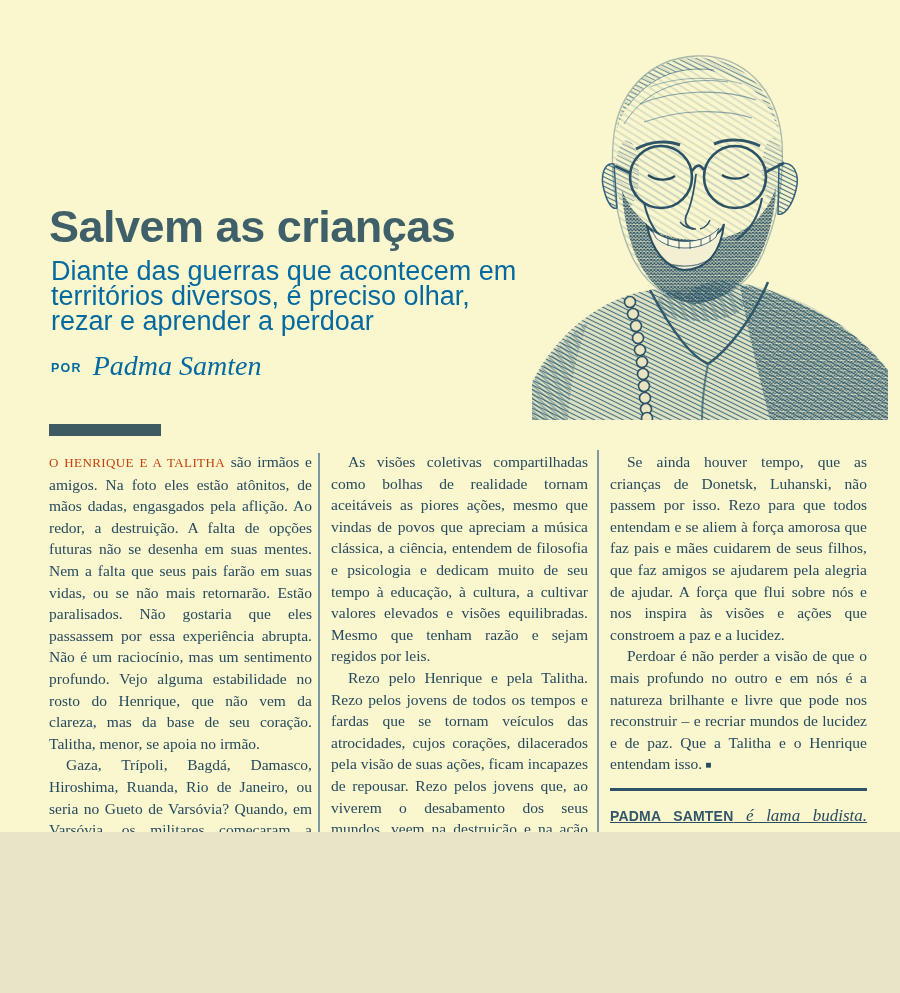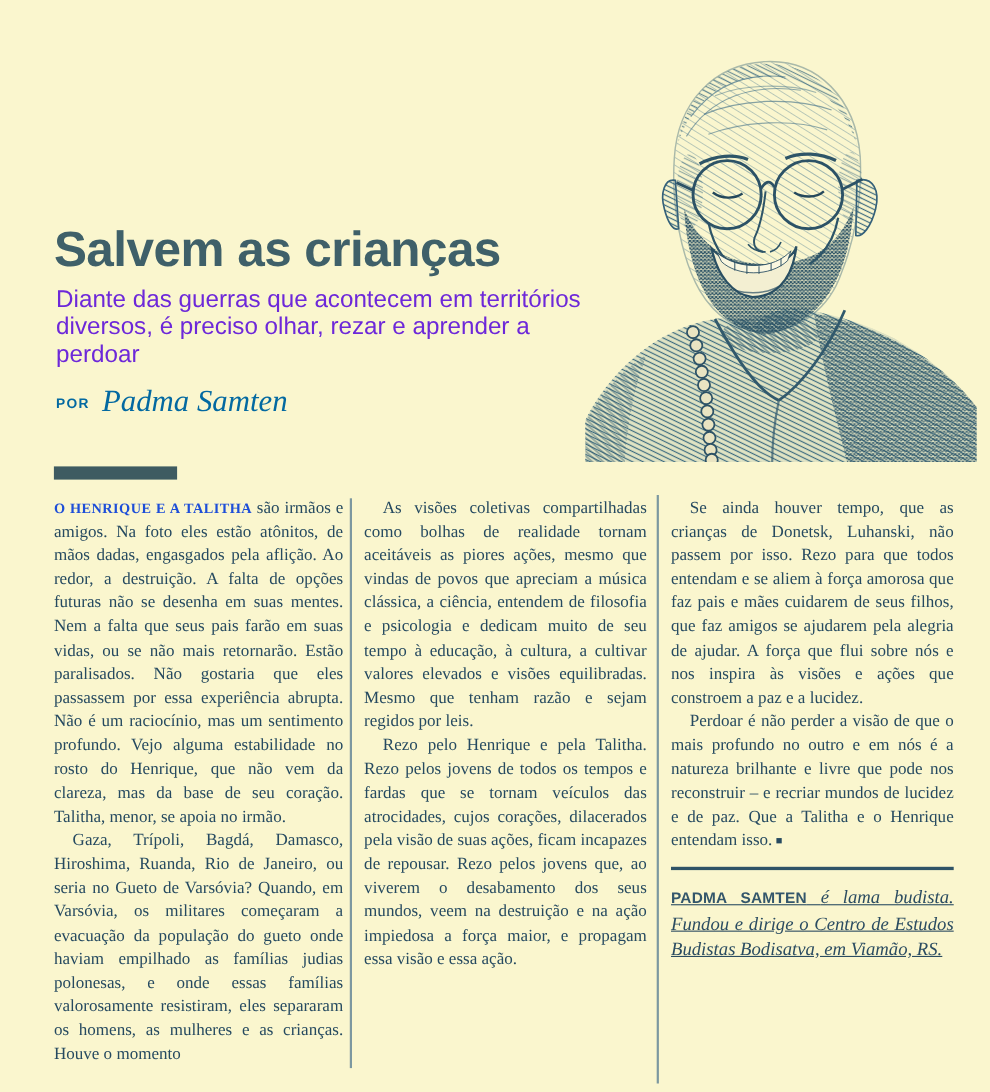--- a/index.html
+++ b/index.html
@@ -1,29 +1,29 @@
 <!DOCTYPE html>
 <html lang="pt-BR"><head>
 <meta charset="utf-8">
 <style>
   html,body{margin:0;padding:0;background:#e8e4c8;}
   .page{
-    position:relative;width:900px;height:993px;overflow:hidden;
+    position:relative;width:900px;height:832px;overflow:hidden;
     background:#FAF6CE;
     font-family:"Liberation Serif",serif;
   }
   
   .headline{position:absolute;left:49px;top:203px;width:500px;}
   .headline h1{
     margin:0;font-family:"Liberation Sans",sans-serif;font-weight:bold;
     font-size:45px;line-height:48px;letter-spacing:-0.5px;color:#3F6069;
   }
   .deck{
     margin:8px 0 0 2px;font-family:"Liberation Sans",sans-serif;font-weight:500;
-    font-size:22px;line-height:25px;color:#6d28d9;width:480px;
+    font-size:27px;line-height:25px;color:#0369a1;width:480px;
   }
   .byline{margin:16px 0 0 2px;color:#0369a1;}
   .byline-prefix{
     font-family:"Liberation Sans",sans-serif;font-weight:bold;
     font-size:12.5px;letter-spacing:1.2px;vertical-align:3px;
   }
   .byline-author{
     font-family:"Liberation Serif",serif;font-style:italic;
     font-size:28px;margin-left:7px;
   }
@@ -37,21 +37,21 @@
   .col-rule{position:absolute;width:2px;background:#7C98A0;}
   .rule-1{left:318px;top:453px;height:518px;}
   .rule-2{left:597px;top:450px;height:535px;}
   .body-p{
     margin:0;text-align:justify;color:#264A60;
     font-size:15.5px;line-height:21.6px;
     hyphens:auto;-webkit-hyphens:auto;overflow-wrap:break-word;
   }
   .indent{text-indent:17px;}
   .lead-caps{
-    font-size:13px;font-weight:700;letter-spacing:0.4px;color:#1d4ed8;
+    font-size:13px;font-weight:400;letter-spacing:0.4px;color:#c2410c;
   }
   .end-mark{font-size:10px;letter-spacing:0;margin-left:3px;vertical-align:1px;}
   
   .bio-rule{
     margin-top:12px;height:3px;width:100%;
     border-top:2px solid #2E5366;border-bottom:1px solid #2E5366;
     box-sizing:border-box;
   }
   .bio{
     margin:13px 0 0 0;text-align:justify;color:#2B4C61;

